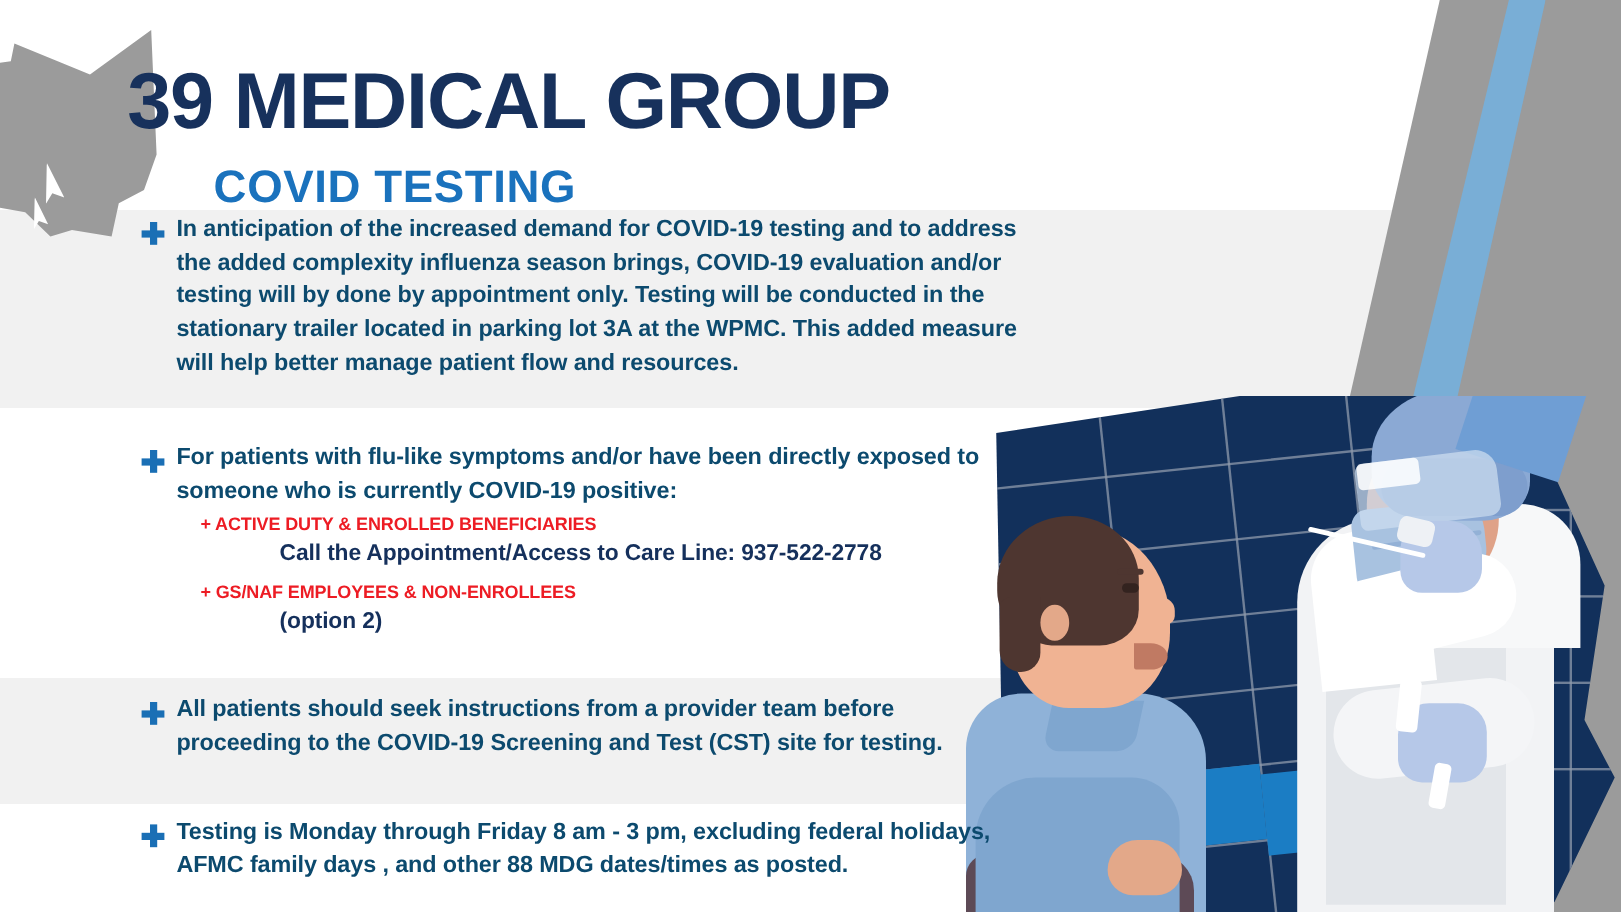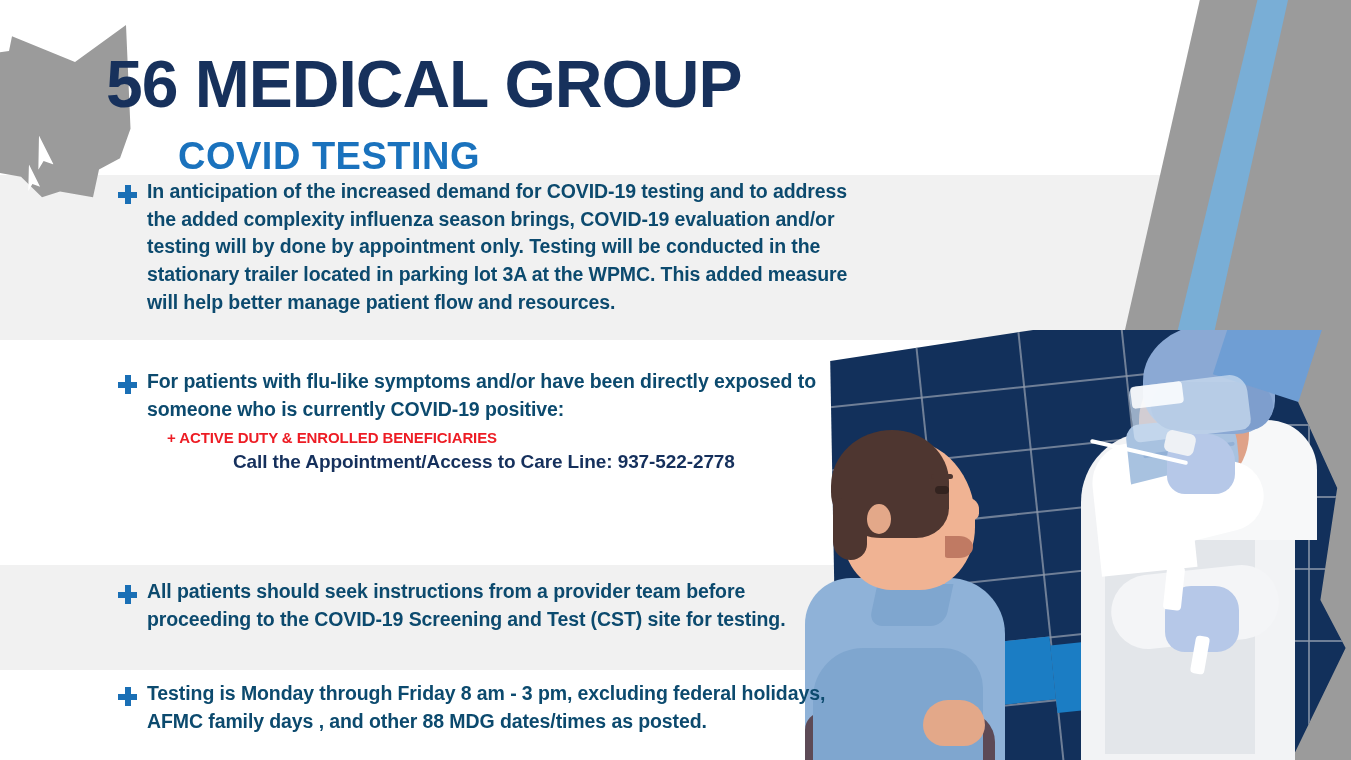--- a/index.html
+++ b/index.html
@@ -352,38 +352,40 @@
       <div class="d-swab"></div>
       <div class="d-swab-grip"></div>
       <div class="d-tube"></div>
       <div class="d-tube-b"></div>
     </div>
   </div>
 
   <div class="content">
 
     <div class="title-wrap">
-      <div class="title">56 MEDICAL GROUP</div>
+      <div class="title">39 MEDICAL GROUP</div>
       <div class="subtitle">COVID TESTING</div>
     </div>
 
     <div class="bullet-block b1">
       <span class="plus"></span>
       <div class="btext">In anticipation of the increased demand for COVID-19 testing and to address the added complexity influenza season brings, COVID-19 evaluation and/or testing will by done by appointment only. Testing will be conducted in the stationary trailer located in parking lot 3A at the WPMC.  This added measure will help better manage patient flow and resources.</div>
     </div>
 
     <div class="bullet-block b2">
       <span class="plus"></span>
       <div>
         <div class="btext">For patients with flu-like symptoms and/or have been directly exposed to someone who is currently COVID-19 positive:</div>
         <div class="sub-group">
           <div class="sub-head">+ ACTIVE DUTY &amp; ENROLLED BENEFICIARIES</div>
           <div class="sub-line">Call the Appointment/Access to Care Line: 937-522-2778</div>
         </div>
         <div class="sub-group second">
+          <div class="sub-head">+ GS/NAF EMPLOYEES &amp; NON-ENROLLEES</div>
+          <div class="sub-line">(option 2)</div>
         </div>
       </div>
     </div>
 
     <div class="bullet-block b3">
       <span class="plus"></span>
       <div class="btext">All patients should seek instructions from a provider team before proceeding to the  COVID-19 Screening and Test (CST) site for testing.</div>
     </div>
 
     <div class="bullet-block b4">

